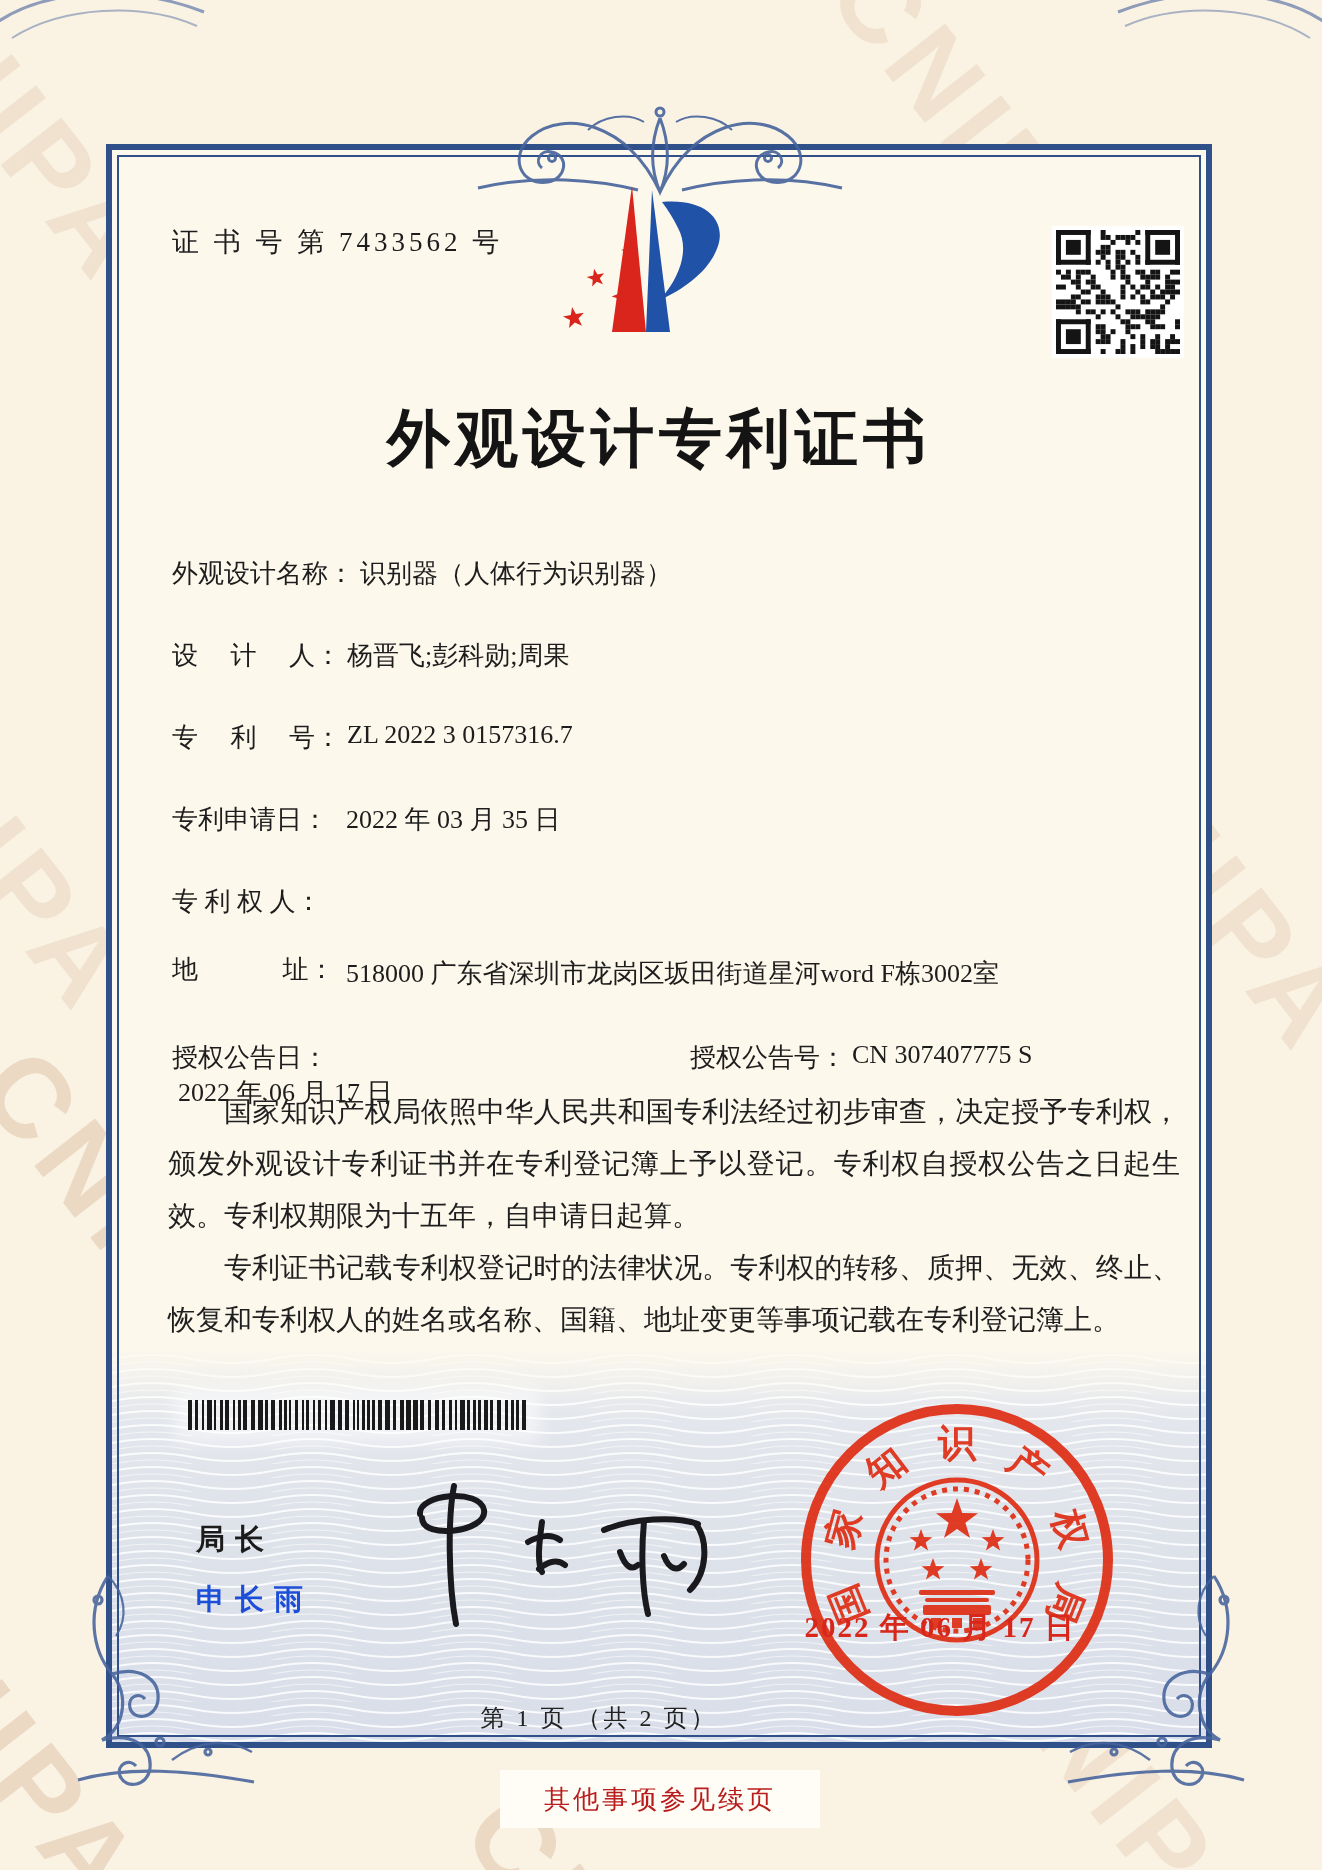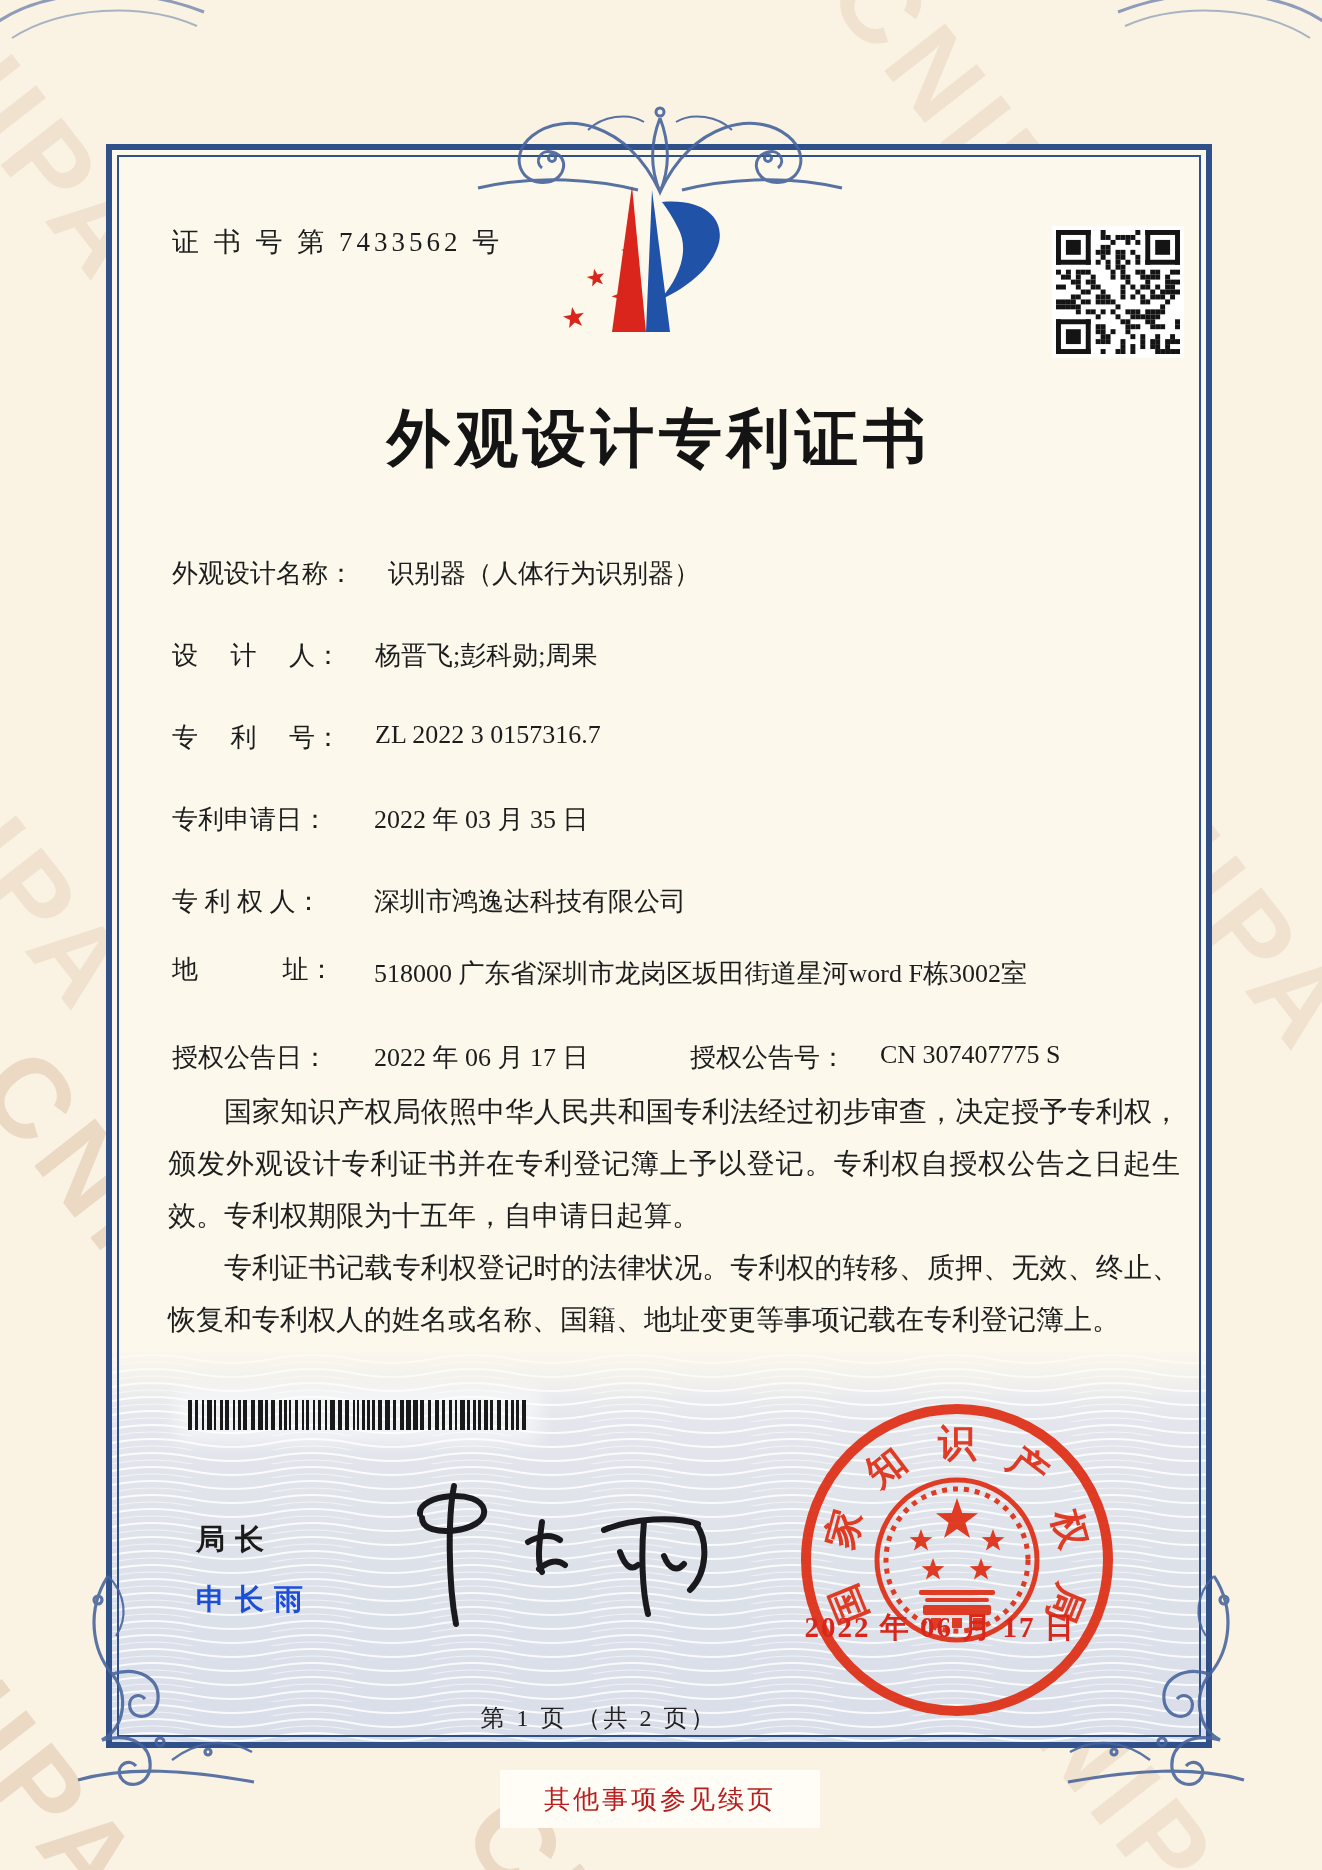--- a/index.html
+++ b/index.html
@@ -19,28 +19,28 @@
 
   .cert-no{position:absolute;left:172px;top:224px;font-size:27px;letter-spacing:4px;color:#1d1d1d;}
 
   .qr{position:absolute;left:1052px;top:226px;width:132px;height:132px;background:#fff;padding:4px;box-sizing:border-box;}
 
   .logo{position:absolute;left:540px;top:184px;width:185px;height:150px;}
 
   .title{position:absolute;left:106px;top:396px;width:1106px;text-align:center;
          font-size:63px;font-weight:bold;letter-spacing:5px;color:#141414;}
 
-  .row{position:absolute;left:172px;font-size:26px;color:#1d1d1d;display:flex;white-space:nowrap;gap:28px;}
+  .row{position:absolute;left:172px;font-size:26px;color:#1d1d1d;display:flex;white-space:nowrap;}
   .row .lbl{display:inline-block;min-width:168px;}
   .row .val{margin-left:6px;}
   .row-name{top:556px;} .row-designer{top:638px;} .row-patno{top:720px;}
   .row-appdate{top:802px;} .row-patentee{top:884px;}
   .row-addr{top:952px;}
   .row-addr .val{white-space:normal;width:856px;line-height:44px;}
-  .row-grantdate{top:1040px;}
+  .row-grantdate{top:1040px;flex-direction:column;}
   .row-grantno{top:1040px;left:690px;}
 
   .body-text{position:absolute;left:168px;top:1086px;width:1012px;font-size:28px;line-height:52px;
              color:#1f1f1f;text-align:justify;}
   .body-text p{margin:0;text-indent:2em;}
 
   
   .band{position:absolute;left:112px;top:1352px;width:1094px;height:394px;
         background:linear-gradient(180deg,#f2f2ef 0%,#e3e6ec 18%,#dde1e9 55%,#d9deea 100%);}
   .band-fade{position:absolute;left:112px;top:1332px;width:1094px;height:70px;
@@ -392,21 +392,20 @@
   <div class="row row-patno">
     <span class="lbl">专　 利　 号：</span>
     <span class="val">ZL 2022 3 0157316.7</span>
   </div>
   <div class="row row-appdate">
     <span class="lbl">专利申请日：</span>
     <span class="val">2022 年 03 月 35 日</span>
   </div>
   <div class="row row-patentee">
     <span class="lbl">专 利 权 人：</span>
-    <span class="val">深圳市鸿逸达科技有限公司</span>
   </div>
   <div class="row row-addr">
     <span class="lbl">地　　　 址：</span>
     <span class="val">518000 广东省深圳市龙岗区坂田街道星河word F栋3002室</span>
   </div>
   <div class="row row-grantdate">
     <span class="lbl">授权公告日：</span>
     <span class="val">2022 年 06 月 17 日</span>
   </div>
   <div class="row row-grantno">

